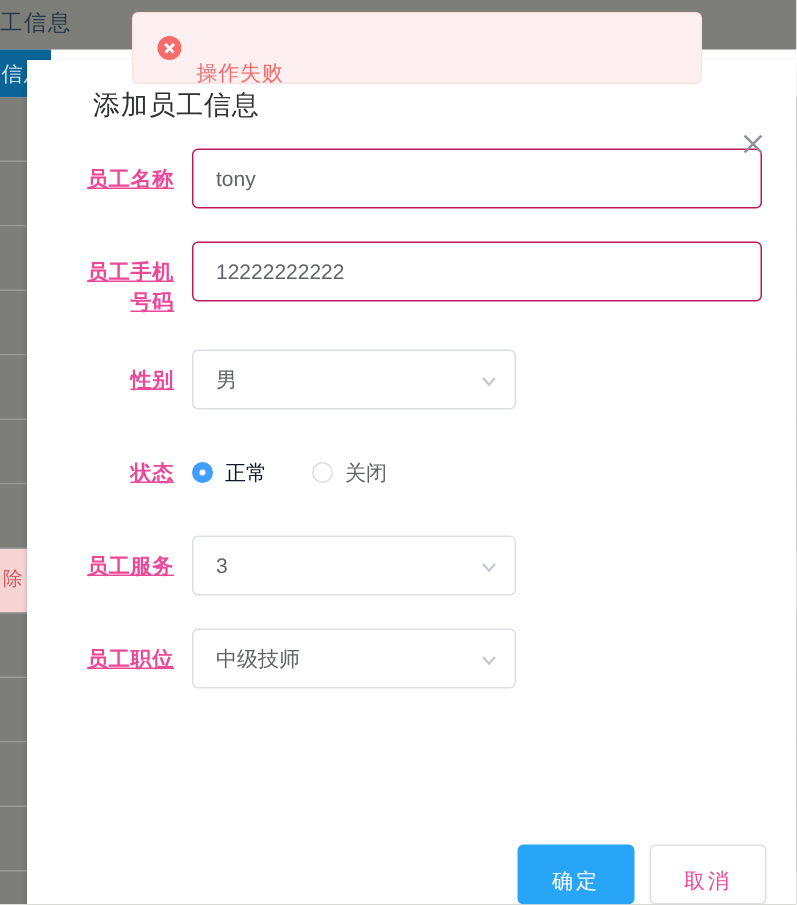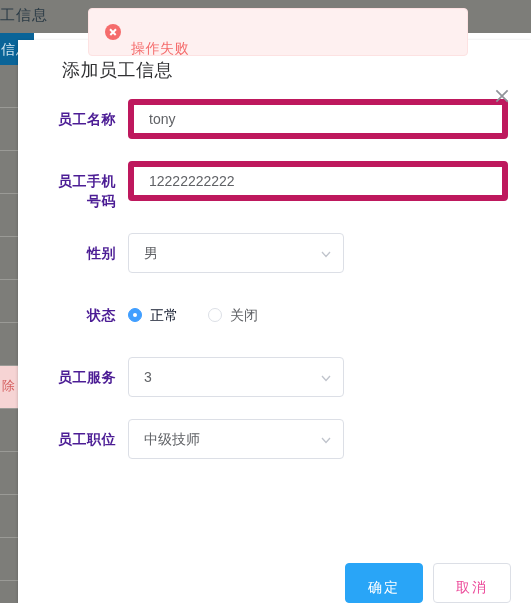--- a/index.html
+++ b/index.html
@@ -132,36 +132,37 @@
     margin-bottom: 22px;
   }
   .form-label {
     width: 110px;
     min-width: 110px;
     text-align: right;
     padding-right: 12px;
     box-sizing: border-box;
     font-size: 14px;
     font-weight: bold;
-    color: #4c1d95;
+    color: #ec4899;
     line-height: 40px;
     letter-spacing: 0.5px;
+    text-decoration: underline;
   }
   .form-label.wrap {
     line-height: 20px;
     padding-top: 10px;
   }
   .form-field { flex: 1; }
 
   .text-input {
     box-sizing: border-box;
     width: 380px;
     height: 40px;
     padding: 0 15px;
-    border: 6px solid #be185d;
+    border: 1px solid #be185d;
     border-radius: 4px;
     background: #fff;
     font-size: 14px;
     font-family: inherit;
     color: #606266;
     outline: none;
   }
   .text-input::placeholder { color: #c0c4cc; }
 
   .select-box {

